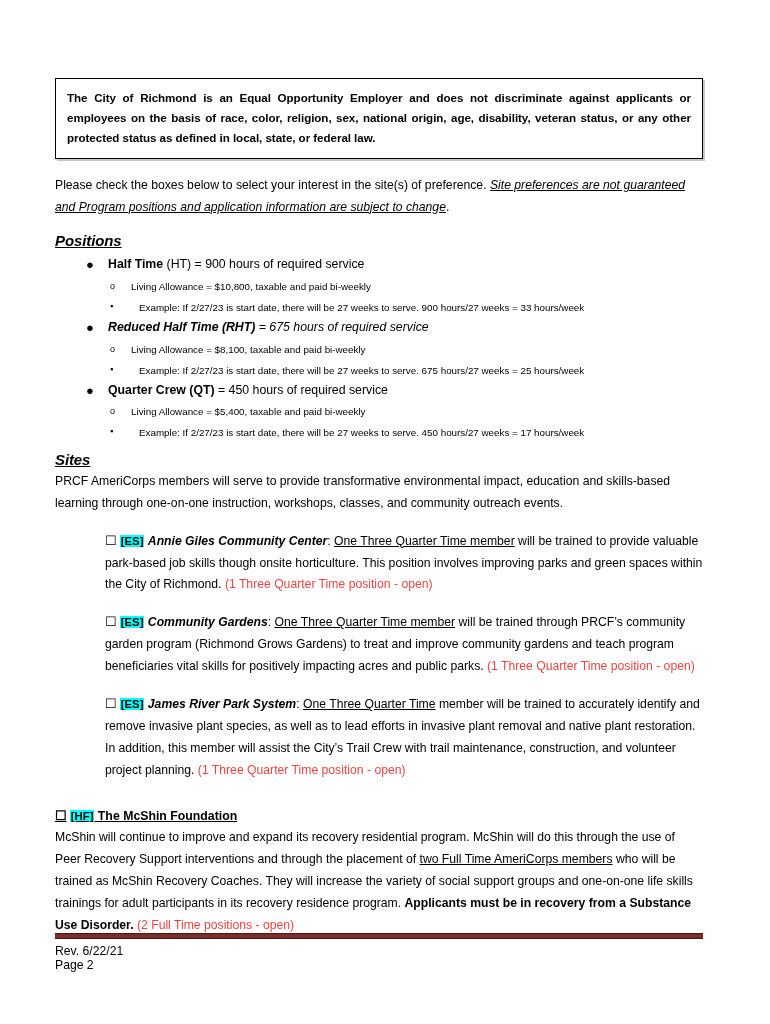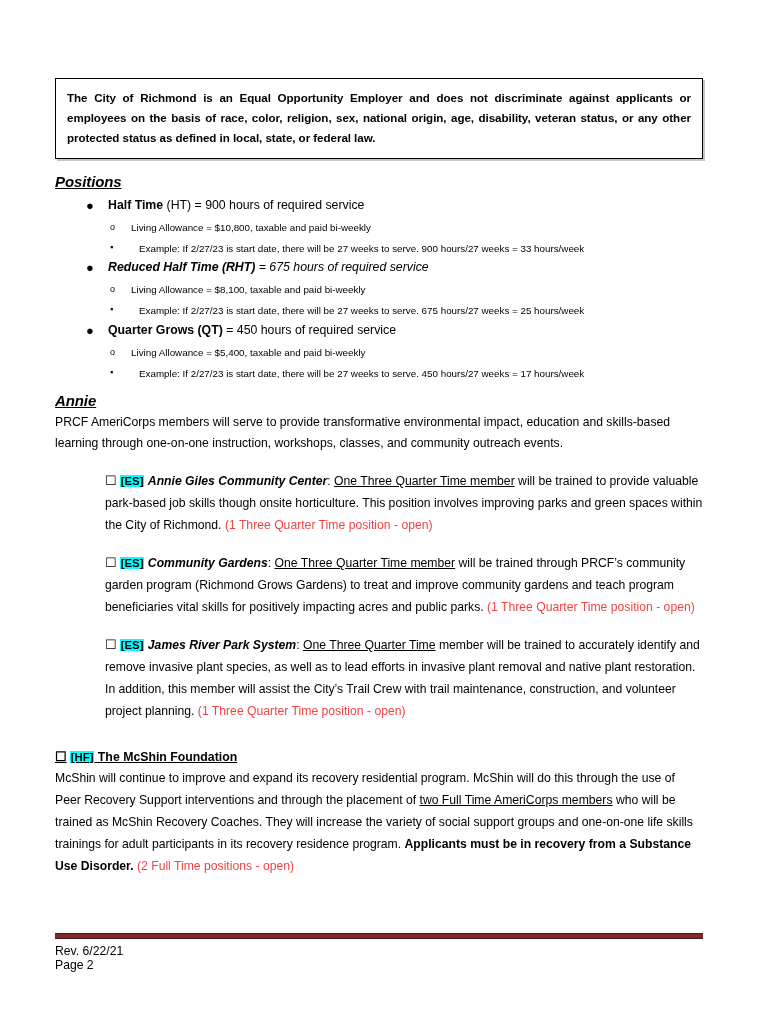--- a/index.html
+++ b/index.html
@@ -176,20 +176,23 @@
 </style>
 </head>
 <body>
 
 <div class="page">
 
   <div class="eeo-box">
     <div class="eeo-text">The City of Richmond is an Equal Opportunity Employer and does not discriminate against applicants or employees on the basis of race, color, religion, sex, national origin, age, disability, veteran status, or any other protected status as defined in local, state, or federal law.</div>
   </div>
 
+  <div class="intro">
+    <span>Please check the boxes below to select your interest in the site(s) of preference. </span><span class="emph">Site preferences are not guaranteed and Program positions and application information are subject to change</span><span>.</span>
+  </div>
 
   <h2 class="section-heading">Positions</h2>
 
   <ul class="pos-list">
 
     <li>
       <div class="lvl1">
         <span class="bullet">●</span><span class="name">Half Time</span><span class="rest"> (HT) = 900 hours of required service</span>
       </div>
       <div class="lvl2">
@@ -207,32 +210,32 @@
       <div class="lvl2">
         <span class="bullet">o</span><span>Living Allowance = $8,100, taxable and paid bi-weekly</span>
       </div>
       <div class="lvl3">
         <span class="bullet">▪</span><span>Example: If 2/27/23 is start date, there will be 27 weeks to serve.  675 hours/27 weeks = 25 hours/week</span>
       </div>
     </li>
 
     <li>
       <div class="lvl1">
-        <span class="bullet">●</span><span class="name">Quarter Grows (QT)</span><span class="rest"> = 450 hours of required service</span>
+        <span class="bullet">●</span><span class="name">Quarter Crew (QT)</span><span class="rest"> = 450 hours of required service</span>
       </div>
       <div class="lvl2">
         <span class="bullet">o</span><span>Living Allowance = $5,400, taxable and paid bi-weekly</span>
       </div>
       <div class="lvl3">
         <span class="bullet">▪</span><span>Example: If 2/27/23 is start date, there will be 27 weeks to serve. 450 hours/27 weeks = 17 hours/week</span>
       </div>
     </li>
   </ul>
 
-  <h2 class="section-heading sites-heading">Annie</h2>
+  <h2 class="section-heading sites-heading">Sites</h2>
 
   <div class="body-para">PRCF AmeriCorps members will serve to provide transformative environmental impact, education and skills-based learning through one-on-one instruction, workshops, classes, and community outreach events.</div>
 
   <div class="site-entry">
     <span class="chk">☐</span><span class="tag">[ES]</span> <span class="site-name">Annie Giles Community Center</span><span>: </span><span class="ul">One Three Quarter Time member</span><span> will be trained to provide valuable park-based job skills though onsite horticulture. This position involves improving parks and green spaces within the City of Richmond. </span><span class="open-note">(1 Three Quarter Time position - open)</span>
   </div>
 
   <div class="site-entry">
     <span class="chk">☐</span><span class="tag">[ES]</span> <span class="site-name">Community Gardens</span><span>: </span><span class="ul">One Three Quarter Time member</span><span> will be trained through PRCF’s community garden program (Richmond Grows Gardens) to treat and improve community gardens and teach program beneficiaries vital skills for positively impacting acres and public parks. </span><span class="open-note">(1 Three Quarter Time position - open)</span>
   </div>

